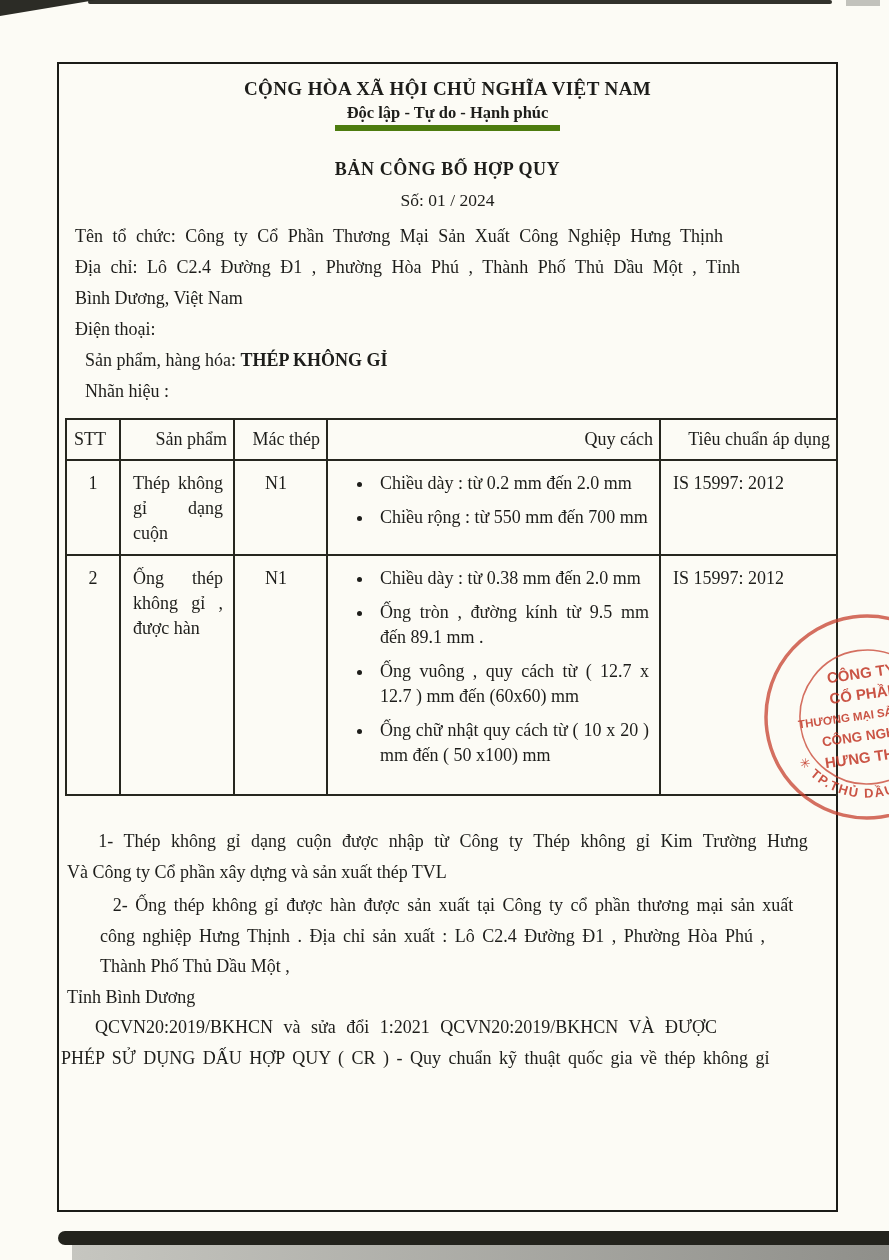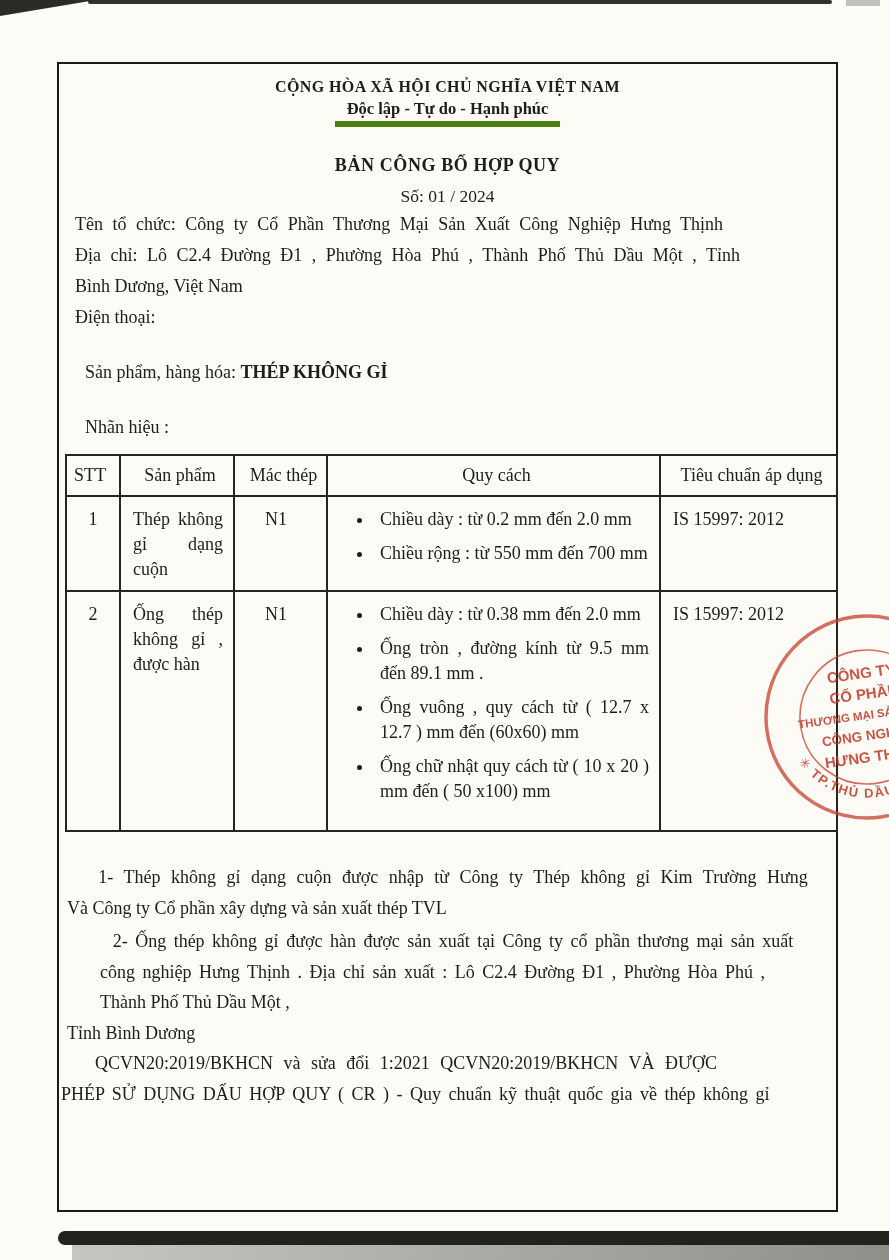--- a/index.html
+++ b/index.html
@@ -15,35 +15,35 @@
   .artifact-top-line { position:absolute; left:88px; top:0; width:744px; height:4px; background:#32322c; border-radius:2px; }
   .artifact-corner-tl { position:absolute; left:0; top:0; width:96px; height:16px; background:#2c2c26; clip-path:polygon(0 0,100% 0,0 100%); }
   .artifact-corner-tr { position:absolute; left:846px; top:0; width:34px; height:6px; background:#c2c2bc; }
   .artifact-bottom-dark { position:absolute; left:58px; top:1231px; width:831px; height:14px; background:#23231d; border-radius:7px 0 0 7px; }
   .artifact-bottom-gray { position:absolute; left:72px; top:1245px; width:817px; height:15px; background:linear-gradient(90deg,#c6c6c0,#8f8f8a); }
 
   .frame {
     position:absolute; left:57px; top:62px; width:781px; height:1150px;
     border:2px solid #1b1b17;
   }
-  .nat1 { margin-top:14px; text-align:center; font-weight:bold; font-size:16px; letter-spacing:.4px; }
+  .nat1 { margin-top:14px; text-align:center; font-weight:bold; font-size:19px; letter-spacing:.4px; }
   .nat2 { margin-top:3px; text-align:center; font-weight:bold; font-size:16.5px; }
   .nat2 .underl { display:inline-block; border-bottom:6px solid #4d7c0f; padding:0 12px 2px 12px; }
   .title { margin:28px 0 0 0; text-align:center; font-weight:bold; font-size:18px; letter-spacing:.6px; }
   .doc-no { margin-top:10px; text-align:center; font-size:17.5px; }
 
   .line { margin:0; line-height:31px; font-size:18px; padding-left:16px; padding-right:14px; }
-  .ind  { padding-left:26px;margin-top:24px; }
+  .ind  { padding-left:26px; }
   .ws5  { word-spacing:5px; }
-  .mt10 { margin-top:2px; }
+  .mt10 { margin-top:10px; }
   .bold { font-weight:bold; }
 
   table.doc-table { border-collapse:collapse; table-layout:fixed; width:771px; margin:11px 0 0 6px; font-size:18px; }
   .doc-table th, .doc-table td { border:2px solid #26261f; vertical-align:top; }
-  .doc-table th { font-weight:normal; text-align:center; padding:9px 6px 9px 12px; }
+  .doc-table th { font-weight:normal; text-align:right; padding:9px 6px 9px 12px; }
   .doc-table th.c-stt { text-align:center; padding-left:0; }
   .doc-table td { padding:10px 8px 8px 12px; line-height:25px; }
   .doc-table td.c-stt { text-align:center; padding-left:0; padding-right:0; }
   .doc-table td.c-sp  { text-align:justify; padding-right:10px; }
   .doc-table td.c-mt  { padding-left:30px; }
   .doc-table td.c-qc  { padding-left:0; padding-right:10px; }
   .doc-table tr.r1 td { height:94px; }
   .doc-table tr.r2 td { height:240px; }
   ul.qc { margin:0; padding-left:46px; list-style-type:disc; }
   ul.qc li { margin-bottom:9px; padding-left:6px; text-align:justify; }

